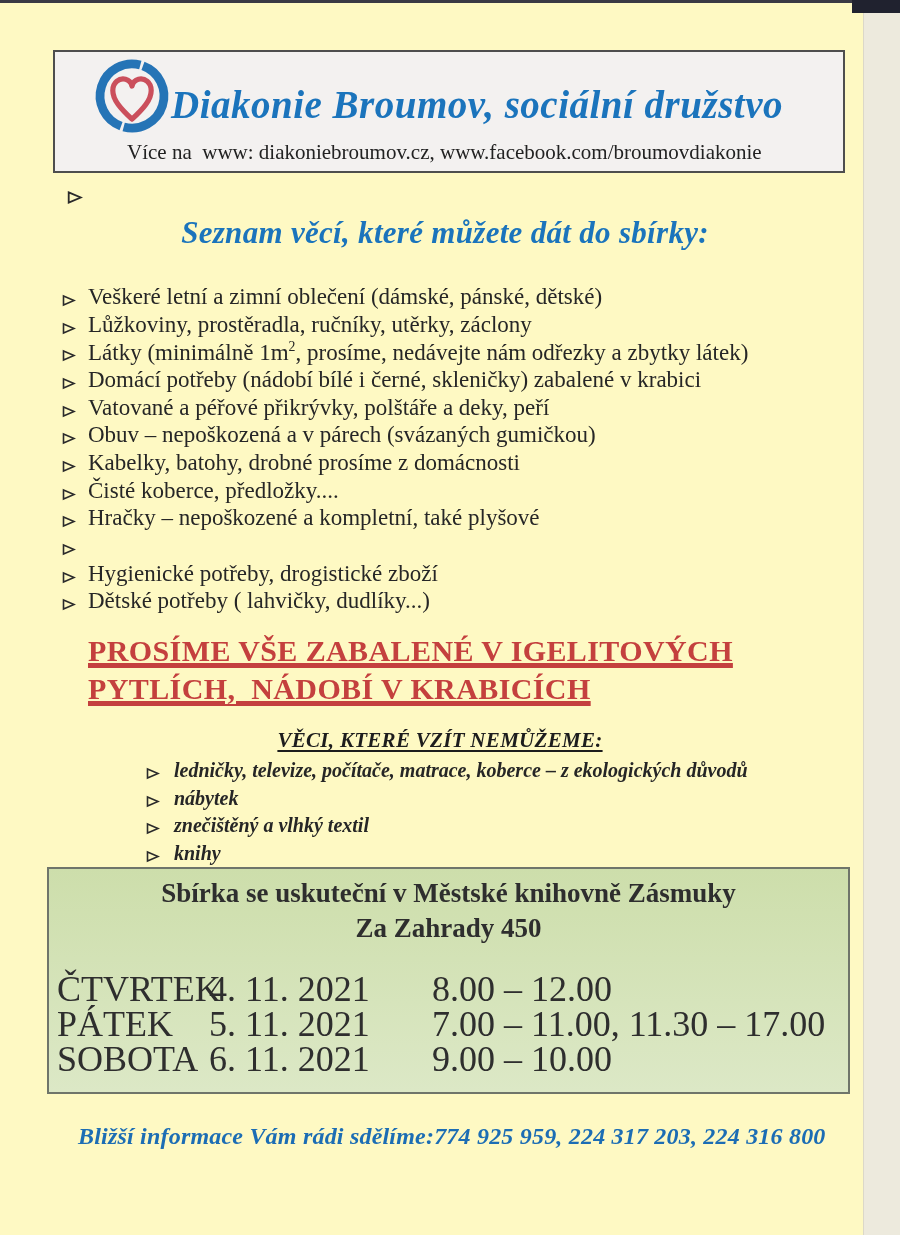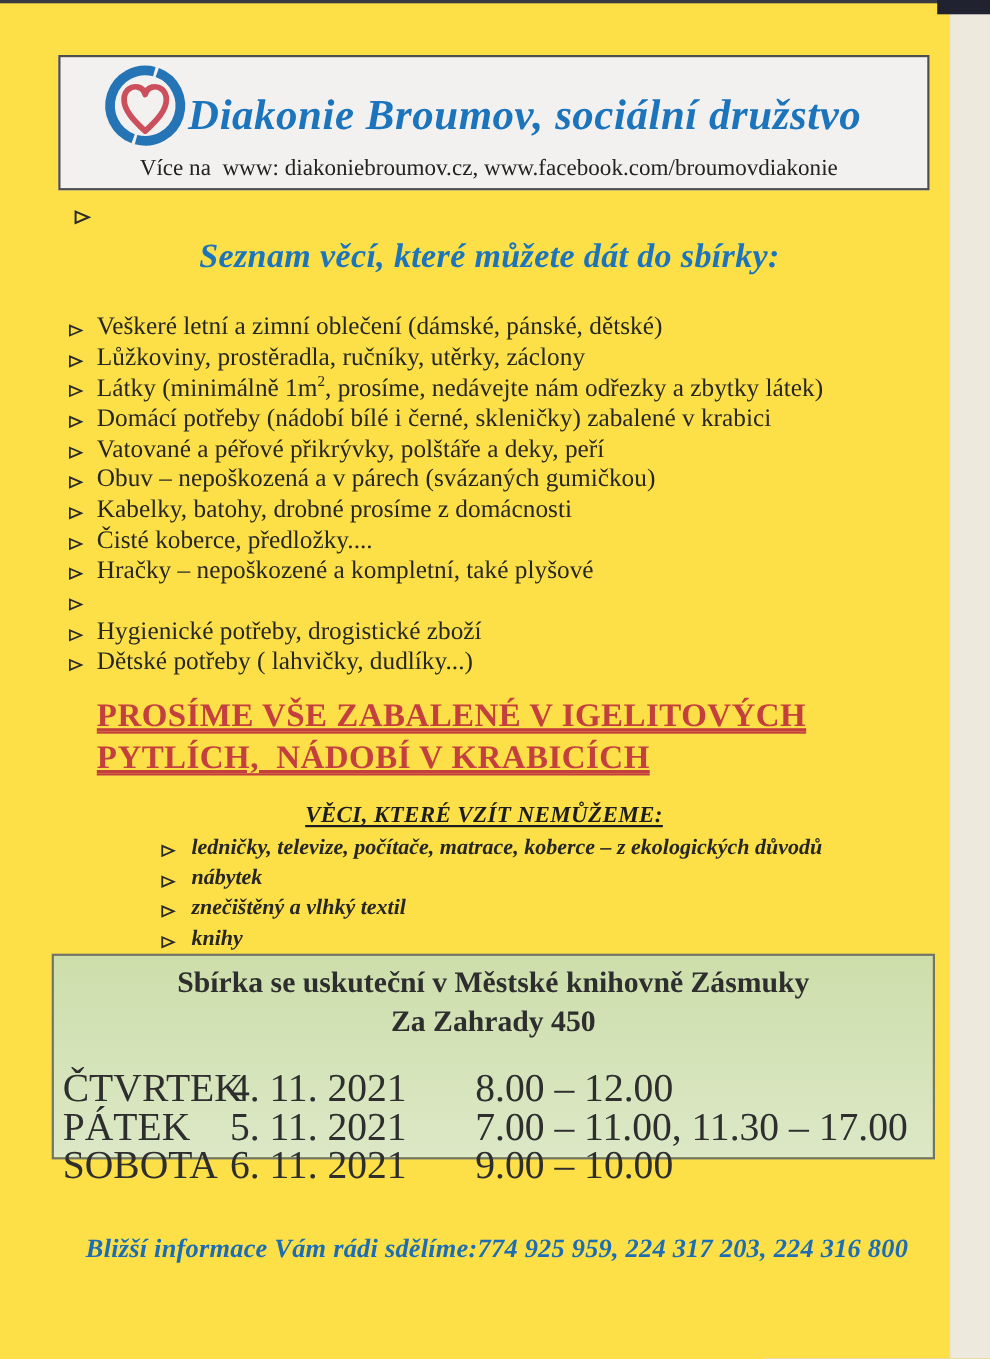--- a/index.html
+++ b/index.html
@@ -9,21 +9,21 @@
     --event-bg-top:#cddeab;
     --event-bg-bottom:#dce8c6;
     --body-text:#262626;
   }
   *{box-sizing:border-box;}
   html,body{margin:0;padding:0;background:#dddbd8;}
   .page{
     position:relative;
     width:900px;height:1235px;
     margin:0 auto;
-    background:#fde047;
+    background:#fef9c3;
     overflow:hidden;
     font-family:"Liberation Serif","DejaVu Serif",serif;
     color:var(--body-text);
   }
   
   .scan-top{position:absolute;top:0;left:0;width:100%;height:3px;background:#3a3a44;}
   .scan-right{position:absolute;top:0;right:0;width:37px;height:100%;background:#edeadd;border-left:1px solid #dcd8c8;}
   .scan-corner{position:absolute;top:0;right:0;width:48px;height:13px;background:#20222f;}
 
   
@@ -91,21 +91,21 @@
     position:absolute;left:146px;top:757px;width:720px;
     margin:0;padding:0;list-style:none;
     font-size:20px;font-weight:bold;font-style:italic;
   }
   .excluded-list li{height:27.6px;}
   .excluded-list .bullet-item{gap:14px;}
   .excluded-list .bullet{margin-top:6px;}
 
   
   .event-box{
-    position:absolute;left:47px;top:867px;width:803px;height:187px;
+    position:absolute;left:47px;top:867px;width:803px;height:227px;
     border:2px solid #6f756a;
     background:linear-gradient(180deg,var(--event-bg-top),var(--event-bg-bottom));
     color:#2e2e2e;
   }
   .event-title{
     margin:0;text-align:center;
     font-size:27px;font-weight:bold;line-height:35px;
   }
   .event-title.first{margin-top:7px;}
   .schedule{position:absolute;left:8px;top:99px;width:780px;font-size:36px;font-weight:normal;}

